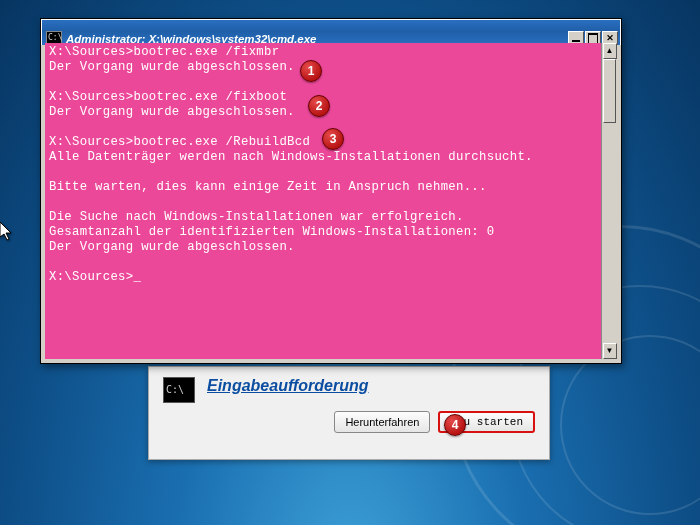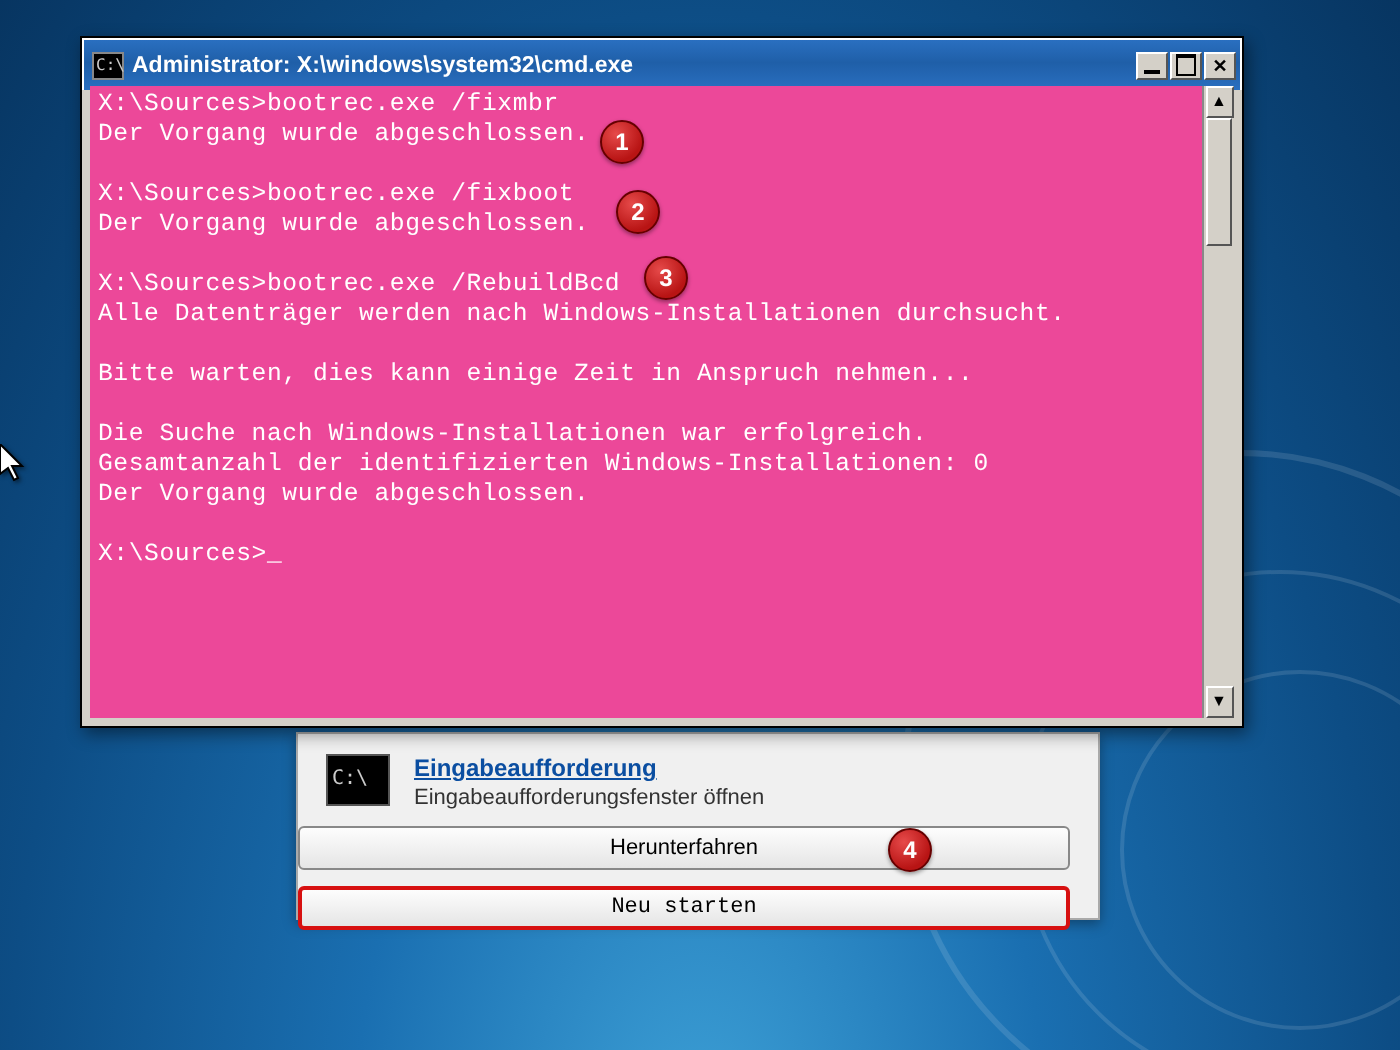--- a/index.html
+++ b/index.html
@@ -22,22 +22,22 @@
 
   .cmd-window {
     position: absolute; left: 40px; top: 18px; width: 582px; height: 346px;
     background: #d4d0c8; border: 1px solid #000;
     box-shadow: 2px 3px 8px rgba(0,0,0,0.45);
     z-index: 10;
   }
   .cmd-titlebar {
     height: 26px;
     background: linear-gradient(180deg, #2a6fc0 0%, #1f5fa8 45%, #2a6fc0 100%);
-    display: flex; align-items: center; padding: 0 2px 0 4px;
-    border: 1px solid #fff; border-bottom: none;
+    display: flex; align-items: flex-end; padding: 0 2px 0 4px;
+    border: 1px solid #fff; border-bottom: none; font-style: italic;
   }
   .cmd-titleicon {
     width: 16px; height: 14px; background: #000; border: 1px solid #888;
     margin-right: 4px; position: relative;
   }
   .cmd-titleicon::after { content: "C:\\"; color: #ccc; font: 8px/12px monospace; position: absolute; left: 1px; top: 0; }
   .cmd-title { 
     color: #fff; font-size: 11.5px; font-weight: bold; flex: 1;
     font-family: Tahoma, sans-serif; white-space: nowrap;
   }
@@ -88,23 +88,23 @@
     background: #f0f0f0; border: 1px solid #aaa;
     box-shadow: 0 2px 6px rgba(0,0,0,0.35);
     z-index: 5; font-size: 12px;
   }
   .re-row { display: flex; align-items: flex-start; padding: 10px 14px 4px 14px; }
   .re-icon {
     width: 32px; height: 26px; background: #000; border: 1px solid #555;
     margin-right: 12px; position: relative; flex-shrink: 0;
   }
   .re-icon::after { content: "C:\\"; color: #ccc; font: 10px/24px monospace; position:absolute; left:2px; }
-  .re-link { color: #0b4ea1; text-decoration: underline; font-weight: bold; cursor: pointer; font-size: 12px; }
+  .re-link { color: #0b4ea1; text-decoration: underline; font-weight: bold; cursor: pointer; font-size: 16px; font-style: italic; }
   .re-desc { color: #333; font-size: 11px; margin-top: 2px; }
-  .re-buttons { display: flex; justify-content: flex-end; gap: 8px; padding: 4px 14px 10px 0; flex-direction: column; }
+  .re-buttons { display: flex; justify-content: flex-end; gap: 8px; padding: 4px 14px 10px 0; }
   .re-btn {
     min-width: 82px; height: 22px; padding: 0 10px;
     background: linear-gradient(#fdfdfd, #e5e5e5);
     border: 1px solid #888; border-radius: 3px;
     font-size: 11px; cursor: pointer;
     display: inline-flex; align-items: center; justify-content: center;
   }
   .re-btn.hl { border: 2px solid #d71010; font-family: Liberation Mono, monospace; }
 </style>
 </head>
@@ -160,20 +160,19 @@
 <div class="anno" style="left:300px; top:60px;">1</div>
 <div class="anno" style="left:308px; top:95px;">2</div>
 <div class="anno" style="left:322px; top:128px;">3</div>
 <div class="anno" style="left:444px; top:414px;">4</div>
 
 <div class="re-panel">
   <div class="re-row">
     <div class="re-icon"></div>
     <div>
       <a class="re-link">Eingabeaufforderung</a>
-      <div class="re-desc">Eingabeaufforderungsfenster öffnen</div>
     </div>
   </div>
   <div class="re-buttons">
     <button class="re-btn">Herunterfahren</button>
     <button class="re-btn hl">Neu starten</button>
   </div>
 </div>
 
 </body></html>

